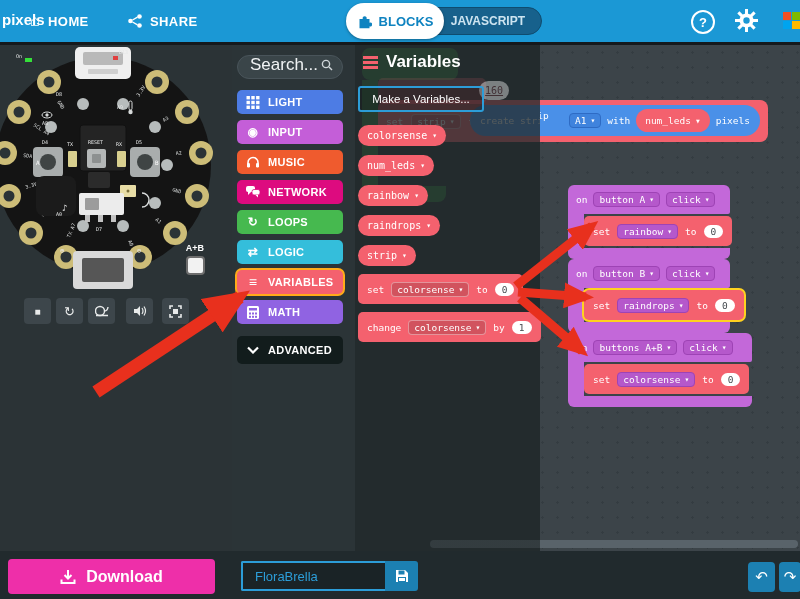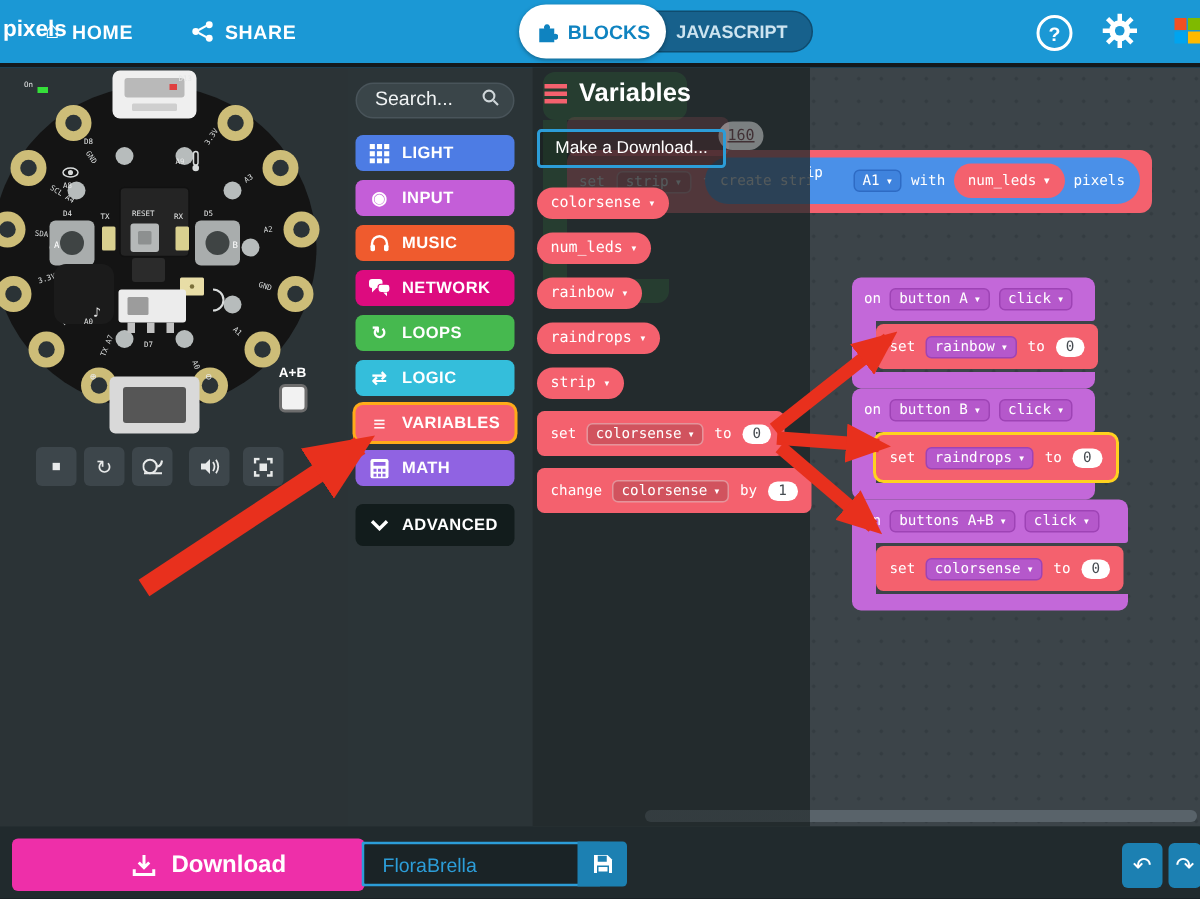--- a/index.html
+++ b/index.html
@@ -24,21 +24,21 @@
   
   #simpanel{position:absolute;left:0;top:45px;width:232px;height:506px;background:#2b3336;}
   .simbtn{position:absolute;top:298px;width:27px;height:26px;background:#3d464b;border-radius:4px;color:#e8eaea;
           display:flex;align-items:center;justify-content:center;font-size:12px;cursor:pointer;}
   #ab-wrap{position:absolute;left:180px;top:243px;width:30px;text-align:center;color:#fff;font-weight:bold;font-size:9px;}
   #ab-btn{margin:3px auto 0;width:15px;height:15px;background:#f2f2f2;border:2px solid #6d6d6d;border-radius:4px;cursor:pointer;}
   
   #toolbox{position:absolute;left:232px;top:45px;width:123px;height:506px;background:#2b3437;}
   #searchbox{position:absolute;left:237px;top:55px;width:106px;height:24px;background:#3a4549;border:1px solid #49545a;
         border-radius:13px;display:flex;align-items:center;justify-content:space-between;padding:0 9px 4px 12px;
-        box-sizing:border-box;color:#f0f3f4;font-size:13px;cursor:text;}
+        box-sizing:border-box;color:#f0f3f4;font-size:17px;cursor:text;}
   .cat{position:absolute;left:237px;width:106px;height:24px;border-radius:5px;display:flex;align-items:center;gap:8px;
        padding-left:9px;box-sizing:border-box;color:#fff;font-weight:bold;font-size:11px;letter-spacing:.3px;cursor:pointer;}
   .cat .ci{width:14px;text-align:center;font-size:12px;line-height:1;}
   
   #workspace{position:absolute;left:355px;top:45px;width:445px;height:506px;background:#3c4449;
        background-image:radial-gradient(circle,#343c41 1.2px,transparent 1.4px);background-size:15px 15px;}
   #flyout-overlay{position:absolute;left:355px;top:45px;width:185px;height:506px;background:#232b2d;z-index:2;}
   .z1{z-index:1;} .z3{z-index:3;} .z4{z-index:4;}
   .mono{font-family:"DejaVu Sans Mono","Liberation Mono",monospace;}
   .blktxt{font-size:9.5px;color:#fff;}
@@ -202,21 +202,21 @@
   </div>
 
   <div class="abs z4" style="left:363px;top:52px;display:flex;align-items:center;gap:8px;">
     <span style="display:inline-flex;flex-direction:column;gap:2px;">
       <i style="width:15px;height:3px;background:#f4616e;"></i>
         <i style="width:15px;height:3px;background:#f4616e;"></i>
         <i style="width:15px;height:3px;background:#f4616e;"></i>
     </span>
     <span style="color:#fff;font-weight:bold;font-size:17px;">Variables</span>
   </div>
-  <div class="abs z4" style="left:358px;top:86px;width:122px;height:22px;border:2px solid #2c9dd8;border-radius:3px;background:rgba(0,0,0,.18);color:#fff;font-size:11.5px;display:flex;align-items:center;justify-content:center;">Make a Download...</div>
+  <div class="abs z4" style="left:358px;top:86px;width:122px;height:22px;border:2px solid #2c9dd8;border-radius:3px;background:rgba(0,0,0,.18);color:#fff;font-size:11.5px;display:flex;align-items:center;justify-content:center;">Make a Variables...</div>
 
   <div class="pill mono z4" style="top:125px;">
       <span>colorsense</span>
       <span class="ar" style="font-size:8px;">▾</span>
     </div>
   <div class="pill mono z4" style="top:155px;">
       <span>num_leds</span>
       <span class="ar" style="font-size:8px;">▾</span>
     </div>
   <div class="pill mono z4" style="top:185px;">
@@ -539,21 +539,21 @@
   </svg>
   <div id="mslogo">
     <i style="background:#f25022;"></i>
       <i style="background:#7fba00;"></i>
       <i style="background:#00a4ef;"></i>
       <i style="background:#ffb900;"></i>
   </div>
 
   <div id="footer"></div>
   <div class="abs" style="left:0;top:551px;">
-    <div id="download" style="position:absolute;padding-left:28px;">
+    <div id="download" style="position:absolute;">
       <svg width="16" height="16" viewBox="0 0 16 16">
           <path d="M8,1 v8 M4.5,6 L8,9.5 L11.5,6" stroke="#fff" stroke-width="2" fill="none"></path>
           <path d="M1.5,10.5 v3.5 h13 v-3.5" stroke="#fff" stroke-width="2" fill="none"></path>
         </svg>
       <span>Download</span>
     </div>
     <input id="projname" readonly="" value="FloraBrella" style="">
     <div id="savebtn">
       <svg width="14" height="14" viewBox="0 0 14 14">
           <path d="M1,1 h9 l3,3 v9 H1 z" fill="#fff"></path>

